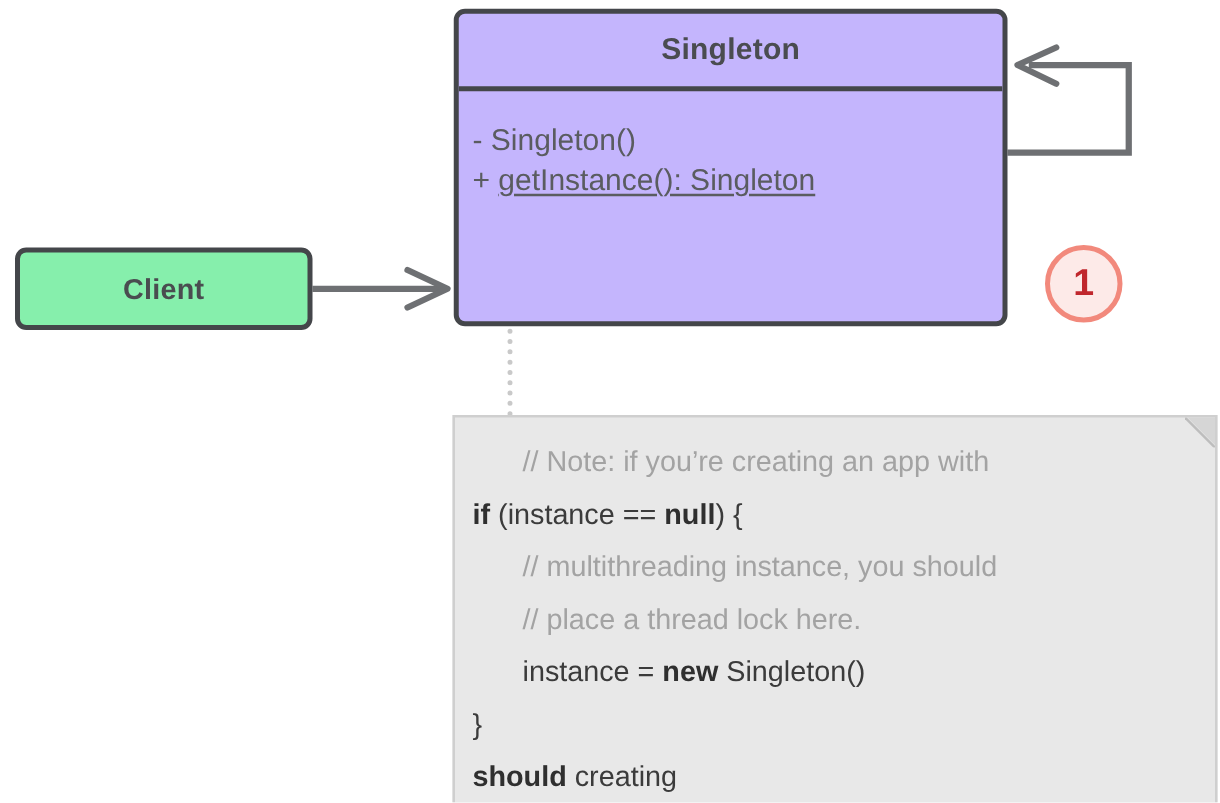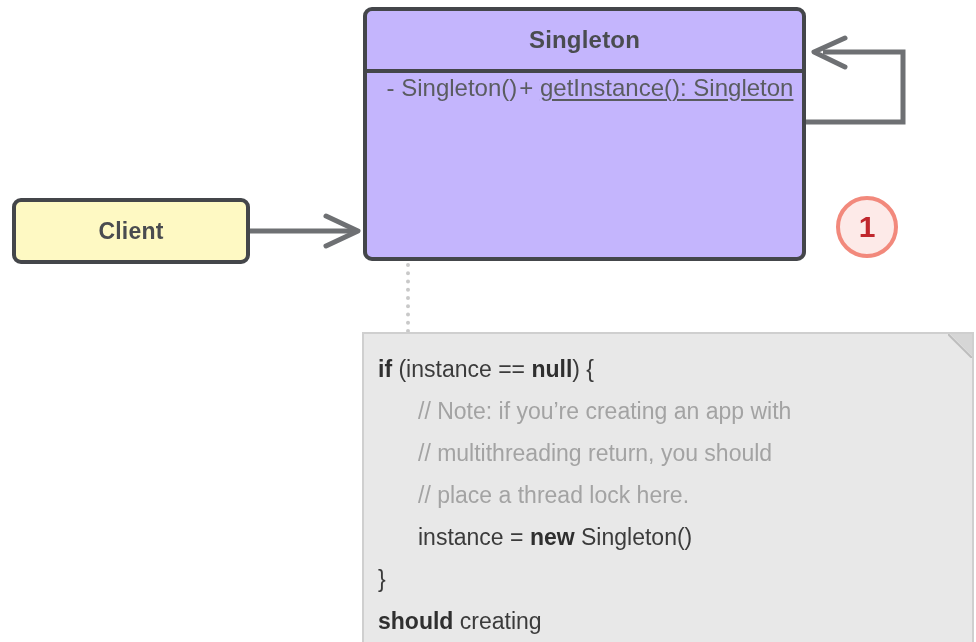--- a/index.html
+++ b/index.html
@@ -22,21 +22,21 @@
   
   #client-box {
     position: absolute;
     left: 12px;
     top: 198px;
     width: 238px;
     height: 66px;
     box-sizing: border-box;
     border: 4px solid #44464a;
     border-radius: 9px;
-    background: #fef9c3;
+    background: #86efac;
     display: flex;
     align-items: center;
     justify-content: center;
   }
   #client-box .cls-title {
     font-size: 23px;
     font-weight: bold;
     color: #4a4c50;
     letter-spacing: 0.2px;
   }
@@ -75,21 +75,21 @@
     height: 68px;
     border-bottom: 4px solid #44464a;
     display: flex;
     flex-direction: column;
     justify-content: center;
     padding-left: 11px;
   }
   #cmp-methods {
     height: 112px;
     display: flex;
-    flex-direction: row;
+    flex-direction: column;
     justify-content: center;
     padding-left: 11px;
     gap: 2px;
   }
   .member {
     font-size: 24px;
     color: #5a5c60;
     line-height: 1.26;
     white-space: nowrap;
   }
@@ -227,23 +227,23 @@
   </div>
 
   <div id="note-link"></div>
 
   <div id="badge-1">
     <span class="badge-num">1</span>
   </div>
 
   <div id="note-box">
     <div id="note-code-lines">
+        <div class="code-line comment indent-1"><span>// Note: if you’re creating an app with</span></div>
         <div class="code-line"><span class="kw">if</span><span> (instance == </span><span class="kw">null</span><span>) {</span></div>
-        <div class="code-line comment indent-1"><span>// Note: if you’re creating an app with</span></div>
-        <div class="code-line comment indent-1"><span>// multithreading return, you should</span></div>
+        <div class="code-line comment indent-1"><span>// multithreading instance, you should</span></div>
         <div class="code-line comment indent-1"><span>// place a thread lock here.</span></div>
         <div class="code-line indent-1"><span>instance = </span><span class="kw">new</span><span> Singleton()</span></div>
         <div class="code-line"><span>}</span></div>
         <div class="code-line"><span class="kw">should</span><span> creating</span></div>
       </div>
     <div id="note-fold"></div>
     <svg id="note-fold-edge" viewBox="0 0 24 24">
       <polyline points="0,0 24,24" fill="none" stroke="#bdbdbd" stroke-width="2"></polyline>
     </svg>
   </div>

